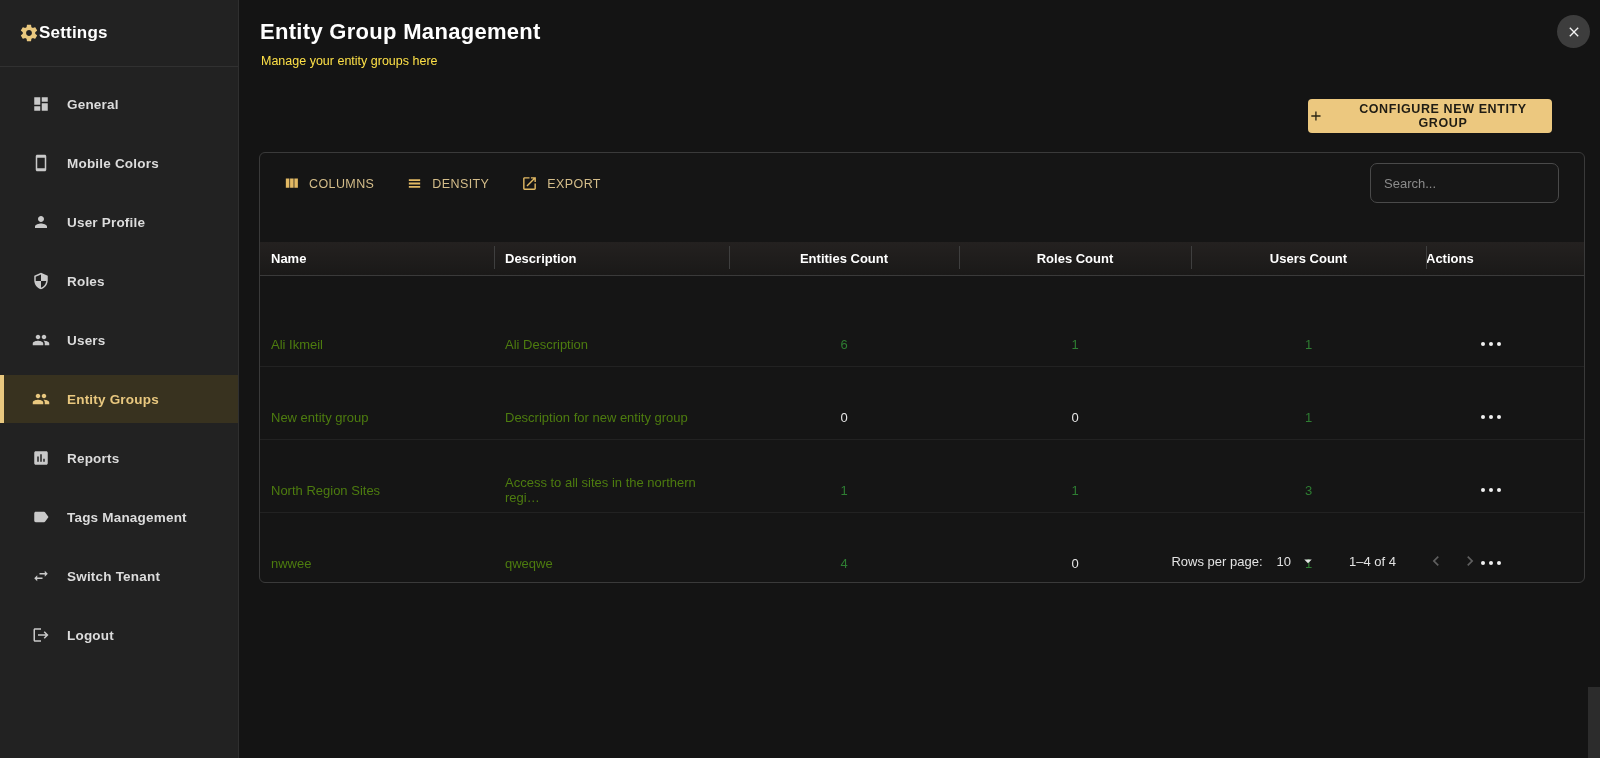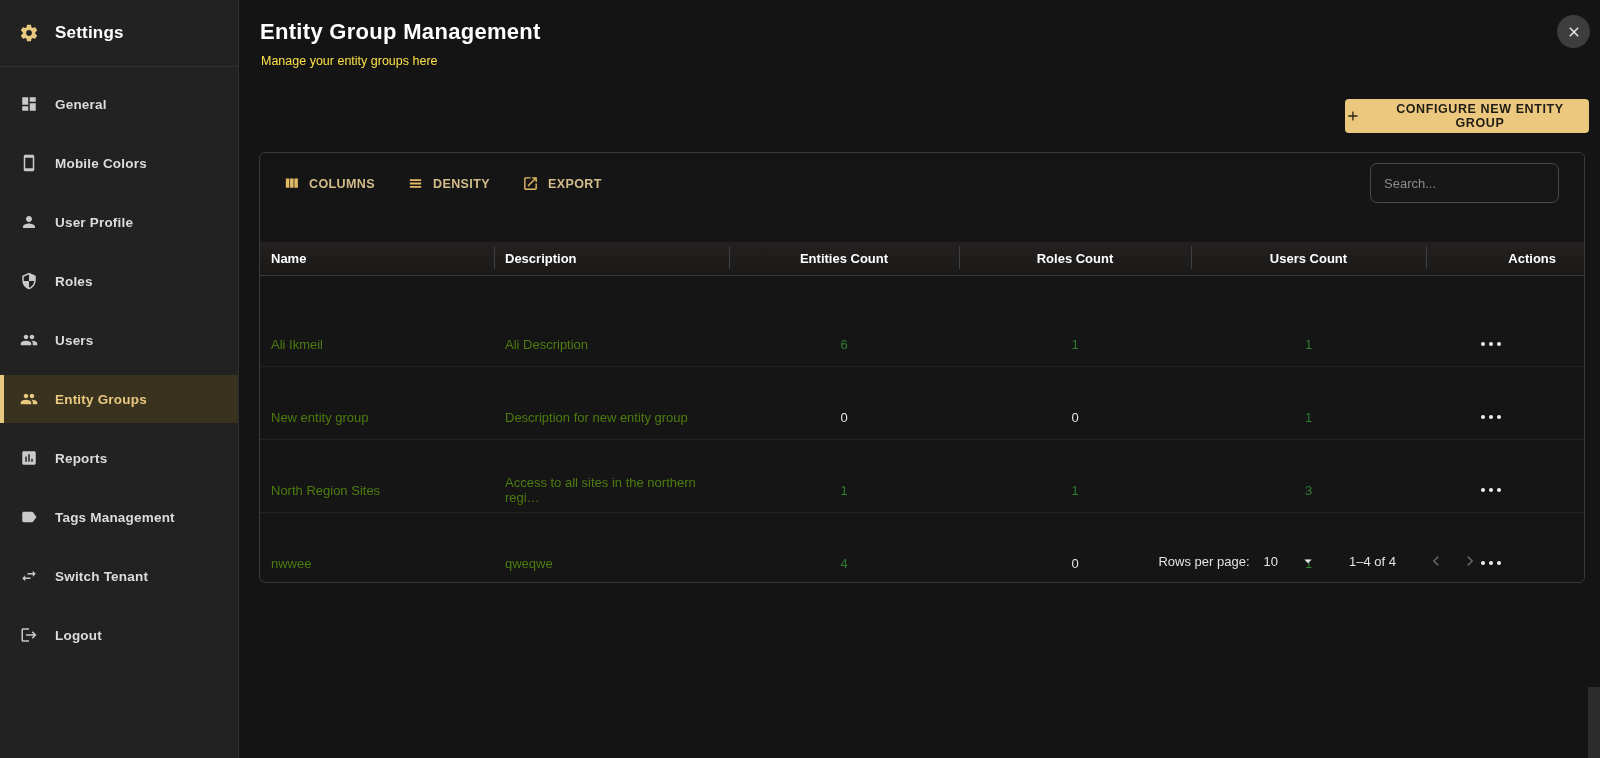--- a/index.html
+++ b/index.html
@@ -3,73 +3,73 @@
 <meta charset="utf-8">
 <style>
   * { margin:0; padding:0; box-sizing:border-box; }
   html,body { width:1600px; height:758px; background:#141414; overflow:hidden;
               font-family:"Liberation Sans","DejaVu Sans",sans-serif; }
   .screen { position:relative; width:1600px; height:758px; background:#141414; }
 
   
   .sidebar { position:absolute; left:0; top:0; width:239px; height:758px;
              background:#222222; border-right:1px solid #2f2f2f; }
-  .sidebar-header { height:67px; display:flex; align-items:center; gap:16px;
+  .sidebar-header { height:67px; display:flex; align-items:center; 
                     padding:16px 19px; border-bottom:1px solid #313131; }
   .sidebar-header svg { width:20px; height:20px; fill:#e9c87f; flex-shrink:0; }
   .sidebar-title { color:#ffffff; font-size:17px; font-weight:bold; letter-spacing:.2px; }
   .nav { padding-top:13px; }
   .nav-item { position:relative; height:48px; margin-bottom:11px; display:flex;
-              align-items:center; gap:17px; padding-left:20px; cursor:pointer; color:#dcdcdc; }
+              align-items:center; gap:17px; padding-left:32px; cursor:pointer; color:#dcdcdc; }
   .nav-item svg { width:18px; height:18px; fill:#c9c9c9; flex-shrink:0; }
   .nav-item .nav-label { font-size:13.5px; font-weight:600; letter-spacing:.2px; }
   .nav-item.selected { background:#38321f; color:#e9c87f; }
   .nav-item.selected svg { fill:#e9c87f; }
   .nav-item.selected::before { content:""; position:absolute; left:0; top:0; bottom:0;
                                width:4px; background:#e9c87f; }
 
   
   .page-title { position:absolute; left:260px; top:19px; color:#ffffff;
                 font-size:22px; font-weight:bold; letter-spacing:.3px; }
   .page-subtitle { position:absolute; left:261px; top:54px; color:#fde047; font-size:12.5px; }
   .close-btn { position:absolute; left:1557px; top:15px; width:33px; height:33px;
                border-radius:50%; background:#3d3d3d; border:none; cursor:pointer;
                display:flex; align-items:center; justify-content:center; }
   .close-btn svg { width:16px; height:16px; fill:#f2f2f2; }
 
-  .configure-btn { position:absolute; left:1345px; top:99px; width:244px; height:34px;
+  .configure-btn { position:absolute; left:1308px; top:99px; width:244px; height:34px;
                    background:#ecc87f; border:none; border-radius:4px; cursor:pointer;
                    display:flex; align-items:center; justify-content:center; gap:10px;
                    color:#1f1c14; font-size:12.5px; font-weight:bold; letter-spacing:.6px;
                    font-family:inherit; }
   .configure-btn svg { width:16px; height:16px; fill:#2a2414; }
 
   
   .panel { position:absolute; left:259px; top:152px; width:1326px; height:431px;
            border:1px solid #3a3a3a; border-radius:6px; background:#151515; overflow:hidden; }
 
   .tbl-toolbar { position:relative; height:61px; display:flex; align-items:center;
                  gap:32px; padding-left:23px; }
   .tb-btn { display:flex; align-items:center; gap:9px; background:none; border:none;
-            cursor:pointer; color:#d4bd8a; font-size:12.5px; font-weight:bold;
+            cursor:pointer; color:#d4bd8a; font-size:12.5px; font-weight:normal;
             letter-spacing:.4px; font-family:inherit; }
   .tb-btn svg { width:17px; height:17px; fill:#e2b964; }
   .search-input { position:absolute; right:25px; top:10px; width:189px; height:40px;
                   background:#171717; border:1px solid #4a4a4a; border-radius:7px;
                   color:#dddddd; font-size:13px; padding:0 13px; font-family:inherit; outline:none; }
   .search-input::placeholder { color:#8b8b8b; }
 
   .grid-cols { display:grid; grid-template-columns:234px 235px 230px 232px 235px auto;margin-top:28px; }
 
   .thead { height:34px; align-items:center; border-bottom:1px solid #3a3a3a;
            background:linear-gradient(180deg,#242120 0%,#1a1918 100%); }
   .th { position:relative; color:#ffffff; font-size:13px; font-weight:bold; }
   .th.left { padding-left:11px; text-align:left; }
   .th.center { text-align:center; }
-  .th.actions { text-align:right; padding-right:28px; }
+  .th.actions { text-align:left; padding-right:28px; }
   .th:not(:first-child)::before { content:""; position:absolute; left:0; top:-5px;
                                   height:23px; width:1px; background:#3f3f3f; }
 
   .tbody { padding-top:18px; }
   .tr { height:45px; align-items:center; border-bottom:1px solid #222222; }
   .tr:last-child { border-bottom:1px solid #3a3a3a; }
   .td { font-size:13px; color:#4d7c0f; }
   .td.left { padding-left:11px; }
   .td.center { text-align:center; }
   .count[data-color="green"] { color:#2e7d32; }
@@ -77,21 +77,21 @@
 
   .actions-cell { display:flex; justify-content:center; padding-right:28px; }
   .dots-btn { background:none; border:none; cursor:pointer; display:flex; gap:4px;
               align-items:center; padding:6px; }
   .dots-btn i { width:4px; height:4px; border-radius:50%; background:#f0f0f0; }
 
   
   .pagination { position:absolute; right:102px; top:392px; height:32px;
                 display:flex; align-items:center; }
   .pag-label { color:#e3e3e3; font-size:13px; }
-  .pag-select { margin-left:14px; display:flex; align-items:center; gap:21px;
+  .pag-select { margin-left:14px; display:flex; align-items:center; gap:8px;
                 cursor:pointer; color:#e3e3e3; font-size:13px; }
   .pag-select svg { width:18px; height:18px; fill:#e3e3e3; }
   .pag-range { margin-left:32px; color:#e3e3e3; font-size:13px; }
   .pg-chev { width:24px; height:24px; background:none; border:none; display:flex;
              align-items:center; justify-content:center; cursor:default; }
   .pg-chev svg { width:20px; height:20px; fill:#5f5f5f; }
   .pg-chev.prev { margin-left:28px; }
   .pg-chev.next { margin-left:10px; }
 
   .scroll-thumb { position:absolute; left:1588px; top:687px; width:12px; height:71px;

